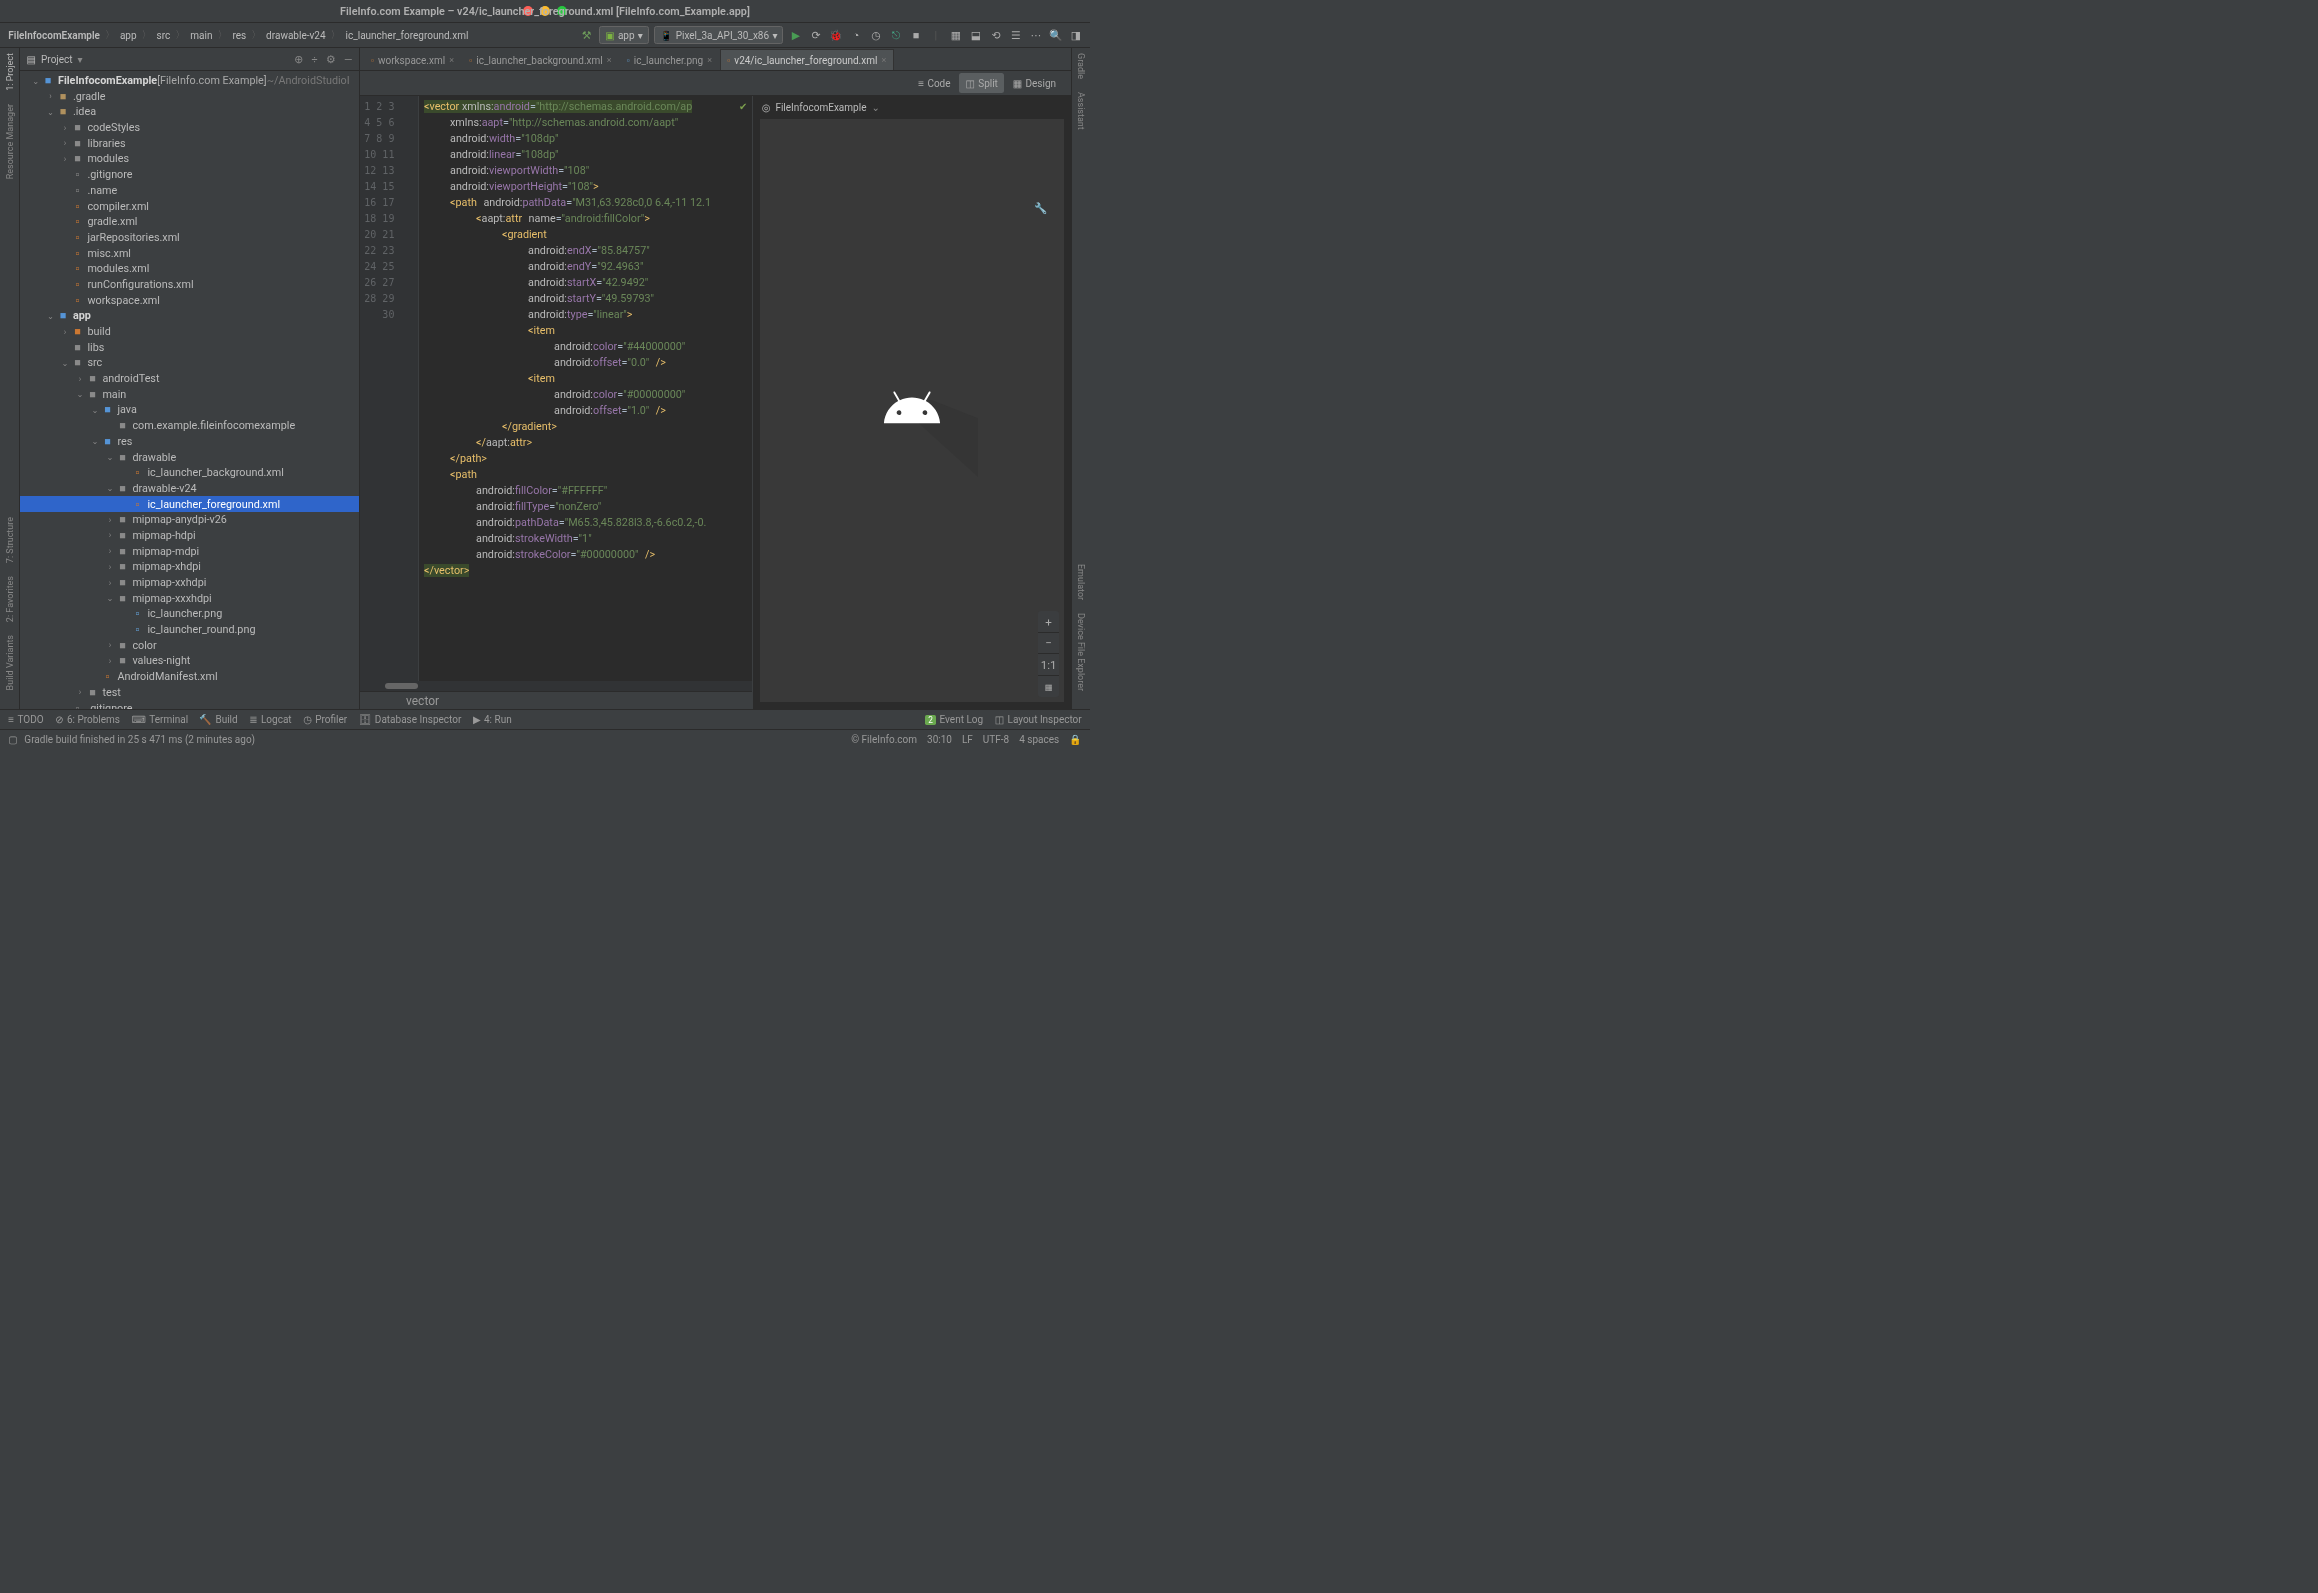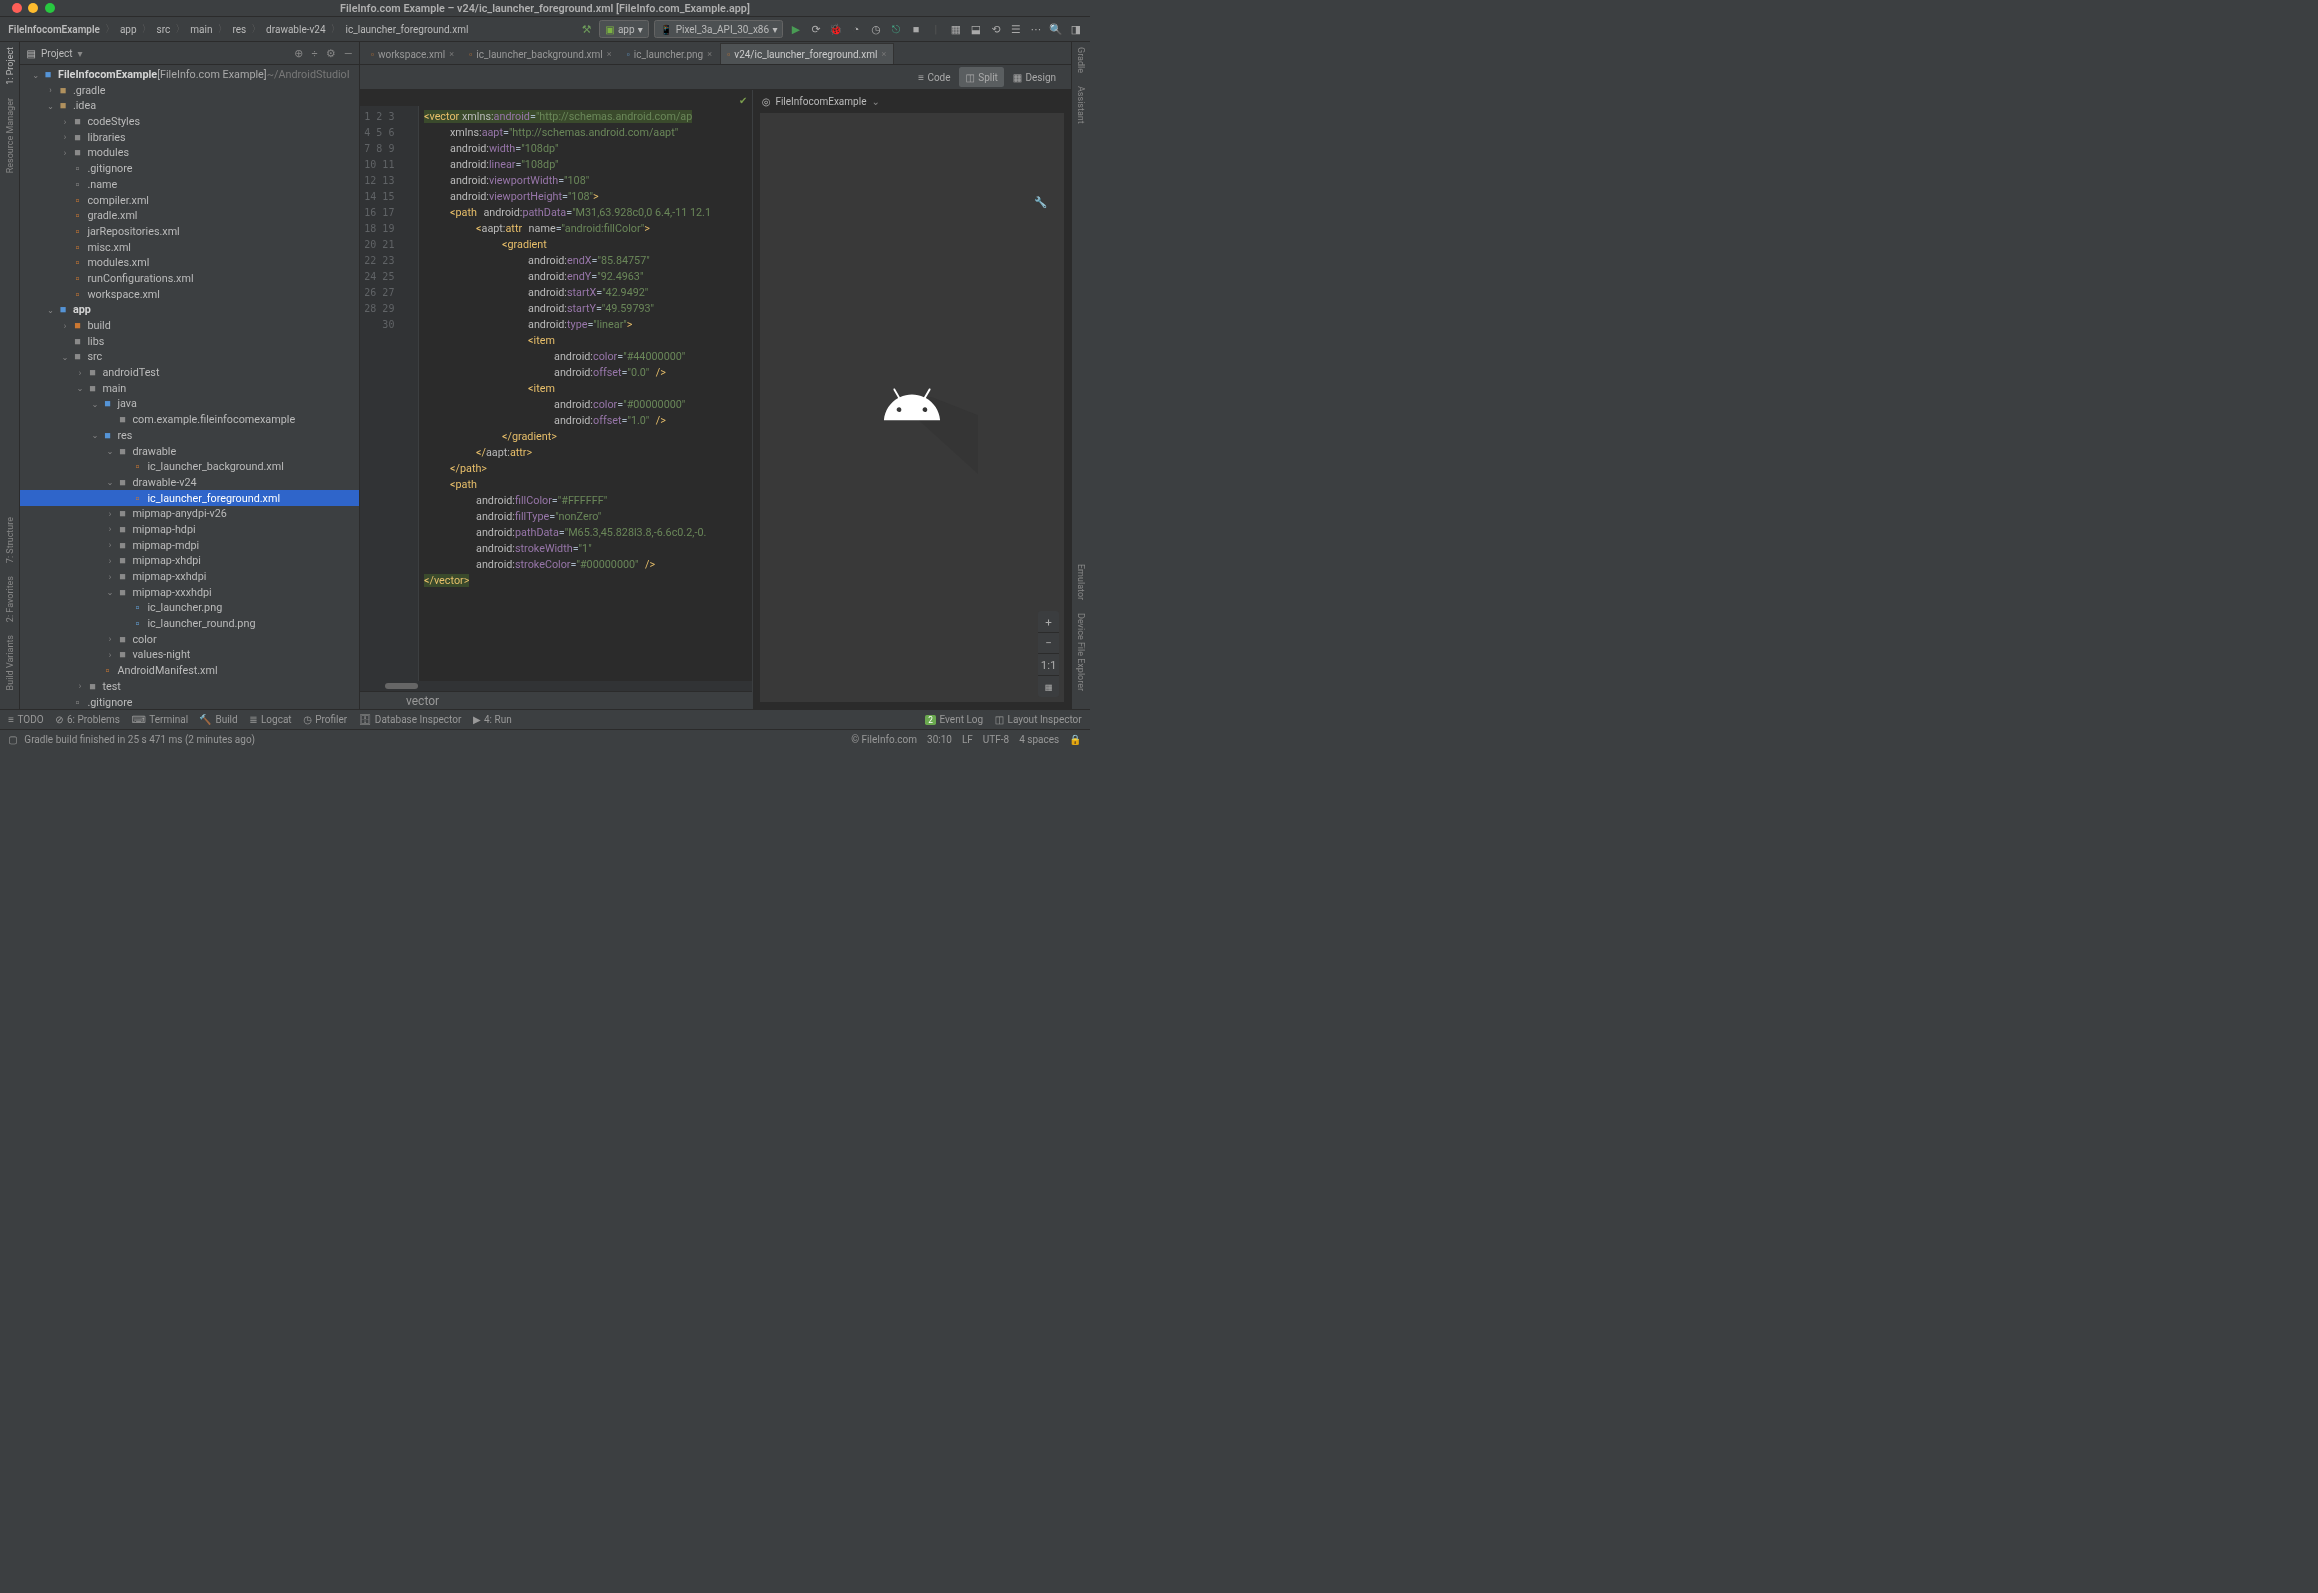--- a/index.html
+++ b/index.html
@@ -1,17 +1,17 @@
 <!DOCTYPE html>
 <html style="font-size:13.2px"><head>
 <meta charset="utf-8">
 <style>
 * { margin:0; padding:0; box-sizing:border-box; font-family:-apple-system,"Segoe UI",Roboto,Arial,sans-serif; }
 body { background:#3c3f41; color:#bbbbbb; font-size:10.8px; overflow:hidden; width:1090px; height:749px; display:flex; flex-direction:column; }
-.titlebar { height:17px; background:#3c3f41; display:flex; align-items:center; padding:0 11.6px; border-bottom:0.8px solid #2b2b2b; position:relative;}
+.titlebar { height:23px; background:#3c3f41; display:flex; align-items:center; padding:0 11.6px; border-bottom:0.8px solid #2b2b2b; position:relative;justify-content:center;}
 .traffic { display:flex; gap:6.6px; }
 .dot { width:10px; height:10px; border-radius:50%; }
 .red{background:#ff5f57}.yellow{background:#febc2e}.green{background:#28c840}
 .title { position:absolute; left:50%; transform:translateX(-50%); color:#b0b0b0; font-size:10.8px; font-weight:600; white-space:nowrap;}
 .toolbar { height:25px; background:#3c3f41; border-bottom:0.8px solid #2b2b2b; display:flex; align-items:center; padding:0 6.6px;}
 .breadcrumb { display:flex; align-items:center; gap:3.3px; color:#bbbbbb; font-size:10px;}
 .bc-item { padding:0 1.7px; }
 .bc-sep { color:#666;}
 .toolbar-right { margin-left:auto; display:flex; align-items:center; gap:5px;}
 .dropdown { height:18px; background:#4c5052; border:0.8px solid #646464; border-radius:2.5px; display:flex; align-items:center; padding:0 5px; font-size:10px; gap:3.3px;}
@@ -440,21 +440,21 @@
           <span>Split</span>
         </div>
       <div class="view-tab">
           <span>▦</span>
           <span>Design</span>
         </div>
     </div>
     <div class="split-pane">
       <div class="code-pane">
         <div style="display:flex;flex-direction:column;flex:1;min-width:0;">
-          <div style="display:flex;flex:1;min-height:0;margin-top:16px;">
+          <div style="display:flex;flex:1;min-height:0;">
             <div class="gutter" id="gutter">1
 2
 3
 4
 5
 6
 7
 8
 9
 10

